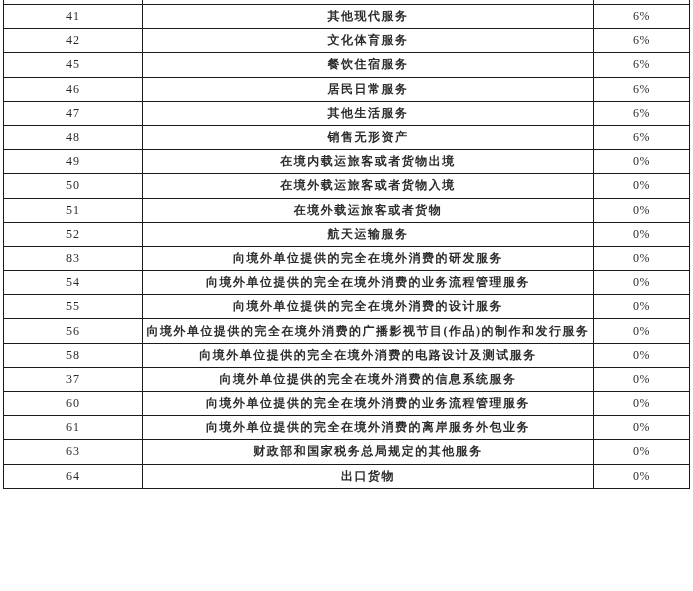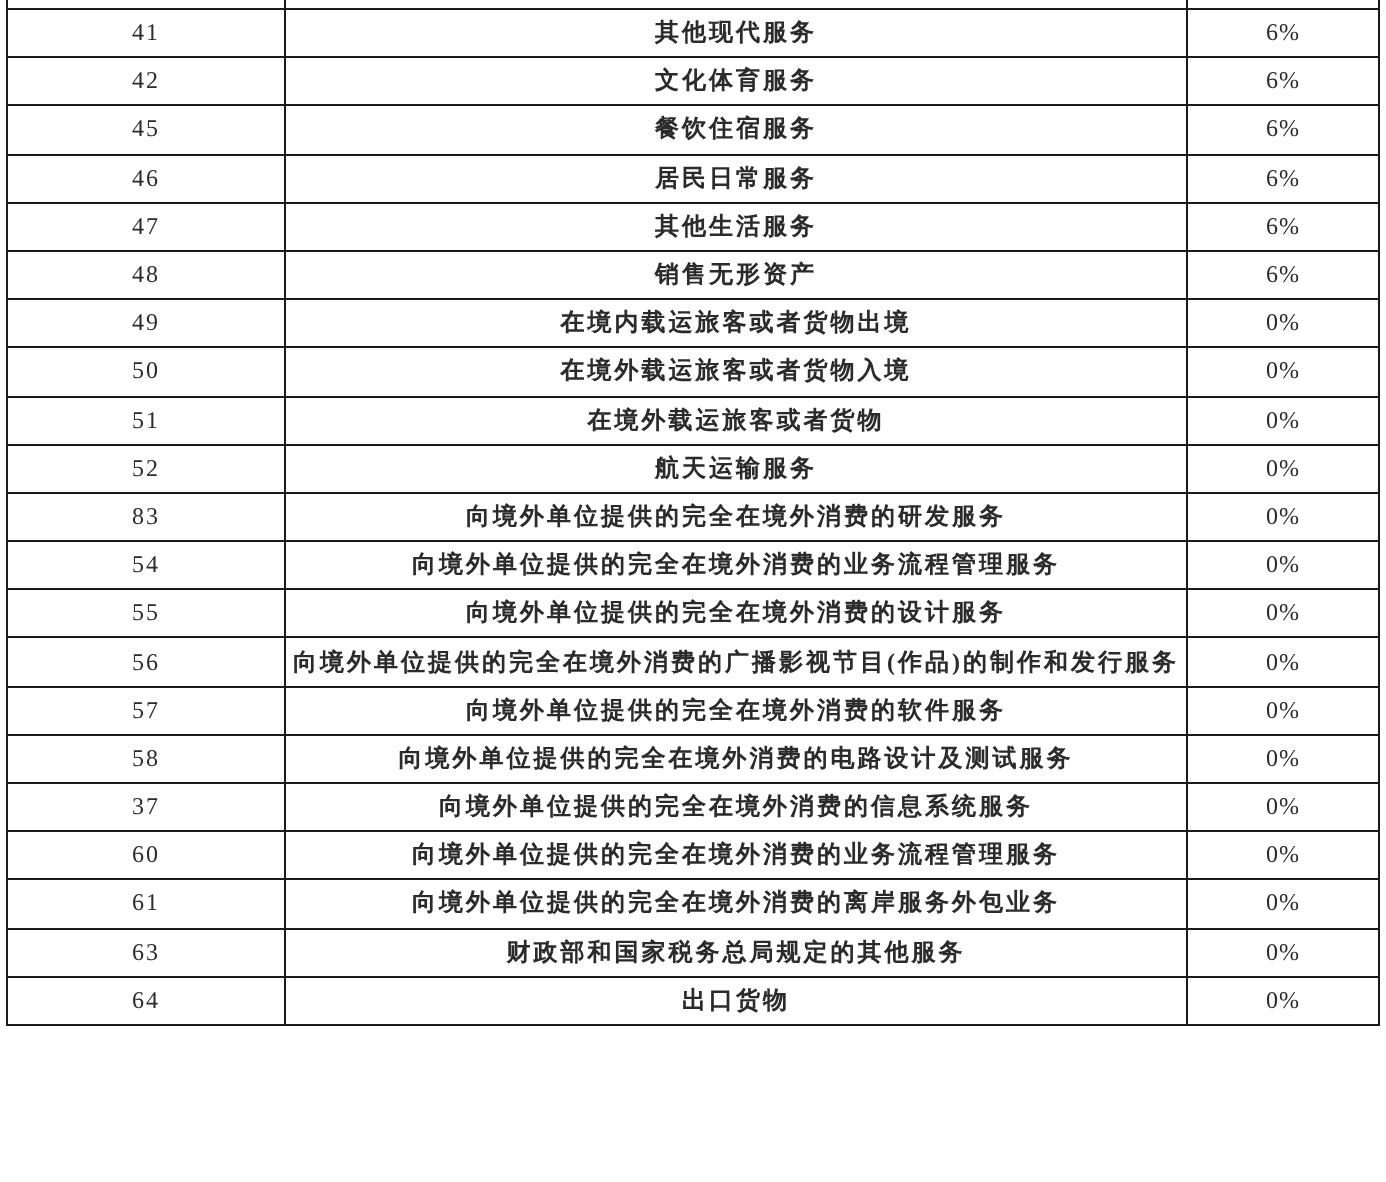--- a/index.html
+++ b/index.html
@@ -151,25 +151,20 @@
     <td class="cell-item">向境外单位提供的完全在境外消费的设计服务</td>
     <td class="cell-rate">0%</td>
   </tr>
 
   <tr class="data-row">
     <td class="cell-no">56</td>
     <td class="cell-item">向境外单位提供的完全在境外消费的广播影视节目(作品)的制作和发行服务</td>
     <td class="cell-rate">0%</td>
   </tr>
 
-  <tr class="data-row">
-    <td class="cell-no">57</td>
-    <td class="cell-item">向境外单位提供的完全在境外消费的软件服务</td>
-    <td class="cell-rate">0%</td>
-  </tr>
 
   <tr class="data-row">
     <td class="cell-no">58</td>
     <td class="cell-item">向境外单位提供的完全在境外消费的电路设计及测试服务</td>
     <td class="cell-rate">0%</td>
   </tr>
 
   <tr class="data-row">
     <td class="cell-no">37</td>
     <td class="cell-item">向境外单位提供的完全在境外消费的信息系统服务</td>

